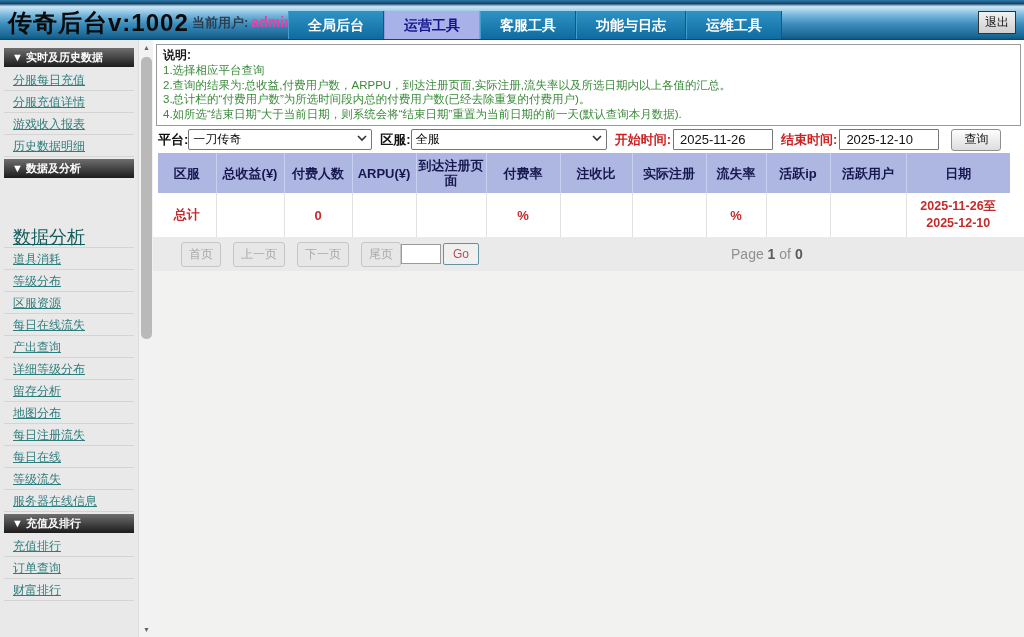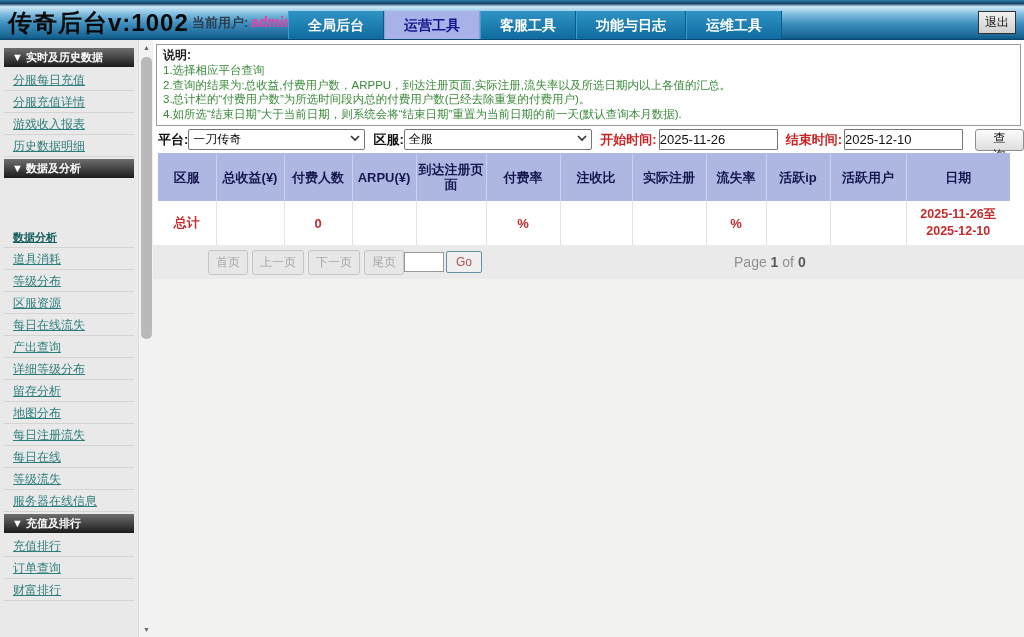--- a/index.html
+++ b/index.html
@@ -34,21 +34,21 @@
   .sec-header{
     margin:2px 4px; height:19px; line-height:19px; padding-left:8px;
     background:linear-gradient(180deg,#6e6e6e,#1c1c1c); color:#fff; font-size:11px; font-weight:bold;
     white-space:nowrap; cursor:pointer;
   }
   .side-item{
     margin:0 4px; height:22px; line-height:22px; padding-left:9px;
     font-size:12px; color:#2e7d7d; text-decoration:underline; border-bottom:1px solid #d4d4d4;
     white-space:nowrap; cursor:pointer;
   }
-  .side-item.selected{ font-size:11px; font-weight:bold; color:#135c5c;margin-top:48px; }
+  .side-item.selected{ font-size:18px; font-weight:normal; color:#135c5c;margin-top:48px; }
 
   
   .vscroll{ position:relative; width:15px; height:597px; background:#f2f2f2; border-left:1px solid #dcdcdc; }
   .vscroll .arrow{ position:absolute; left:0; width:15px; height:15px; font-size:7px; color:#666; text-align:center; line-height:15px; cursor:pointer; }
   .vscroll .arrow.up{ top:0; }
   .vscroll .arrow.down{ bottom:0; }
   .vscroll .thumb{ position:absolute; left:2px; top:17px; width:11px; height:282px; background:#b9b9b9; border-radius:5px; cursor:pointer; }
 
   
   .main{ flex:1; height:597px; background:#fff; display:flex; flex-direction:column; overflow:hidden; }
@@ -61,44 +61,44 @@
   .flabel{ font-size:13px; font-weight:bold; color:#111; white-space:nowrap; }
   .flabel.red{ color:#cc2222; }
   .selectbox{
     position:relative; height:21px; border:1px solid #767676; border-radius:2px; background:#fff;
     font-size:12px; line-height:19px; padding:0 18px 0 4px; margin-right:8px; cursor:pointer; white-space:nowrap;
   }
   .selectbox.platform{ width:184px; }
   .selectbox.server{ width:196px; }
   .selectbox .chev{ position:absolute; right:4px; top:3px; width:10px; height:10px; }
   .tinput{
-    height:21px; border:1px solid #767676; border-radius:1px; font-size:13px; padding:0 0; margin:0 8px 0 2px;
-    font-family:"Liberation Sans",sans-serif; color:#111; width:119px;
+    height:21px; border:1px solid #767676; border-radius:1px; font-size:13px; padding:0 6px; margin:0 8px 0 2px;
+    font-family:"Liberation Sans",sans-serif; color:#111; width:100px;
   }
   .qbtn{
     height:22px; padding:0 12px; font-size:12px; color:#111; margin-left:4px;
     background:linear-gradient(180deg,#fdfdfd,#dddddd); border:1px solid #8e8e8e; border-radius:3px; cursor:pointer;
   }
 
   table.data{ border-collapse:collapse; table-layout:fixed; width:852px; margin-left:5px; }
   table.data th{
-    background:#aeb7e2; color:#17174f; font-size:13px; font-weight:bold; height:48px;
+    background:#aeb7e2; color:#17174f; font-size:13px; font-weight:bold; height:40px;
     border-left:1px solid #c9d0f0; text-align:center; padding:0 2px; line-height:15px;
   }
   table.data th:first-child{ border-left:none; }
   table.data td{
     background:#fff; height:44px; text-align:center; vertical-align:middle;
     color:#c42b2b; font-size:13px; font-weight:bold; border-left:1px solid #e2e2e2;
   }
   table.data td:first-child{ border-left:none; }
   table.data td.date-cell{ font-size:12.5px; line-height:1.35; }
   table.data td.date-cell span{ display:block; }
 
   .pagestrip{ display:flex; align-items:center; height:34px; background:#eaeaea; }
-  .pbtns{ display:flex; gap:4px; margin-left:55px; }
+  .pbtns{ display:flex; gap:12px; margin-left:28px; }
   .pbtn{
     background:#e7e7e7; border:1px solid #c6c6c6; border-radius:3px; color:#a8a8a8;
     font-size:12px; padding:3px 7px; cursor:pointer; white-space:nowrap;
   }
   .goto{ display:flex; align-items:center; }
   .goto input{ width:40px; height:20px; border:1px solid #9a9a9a; font-size:12px; padding:0 3px; }
   .gobtn{ height:22px; padding:0 9px; font-size:12px; color:#b05050; background:#f0f0f0; border:1px solid #63939f; border-radius:2px; margin-left:2px; cursor:pointer; }
   .pagetext{ margin-left:252px; font-size:14px; color:#909090; }
   .pagetext b{ color:#5a5a5a; }
 

